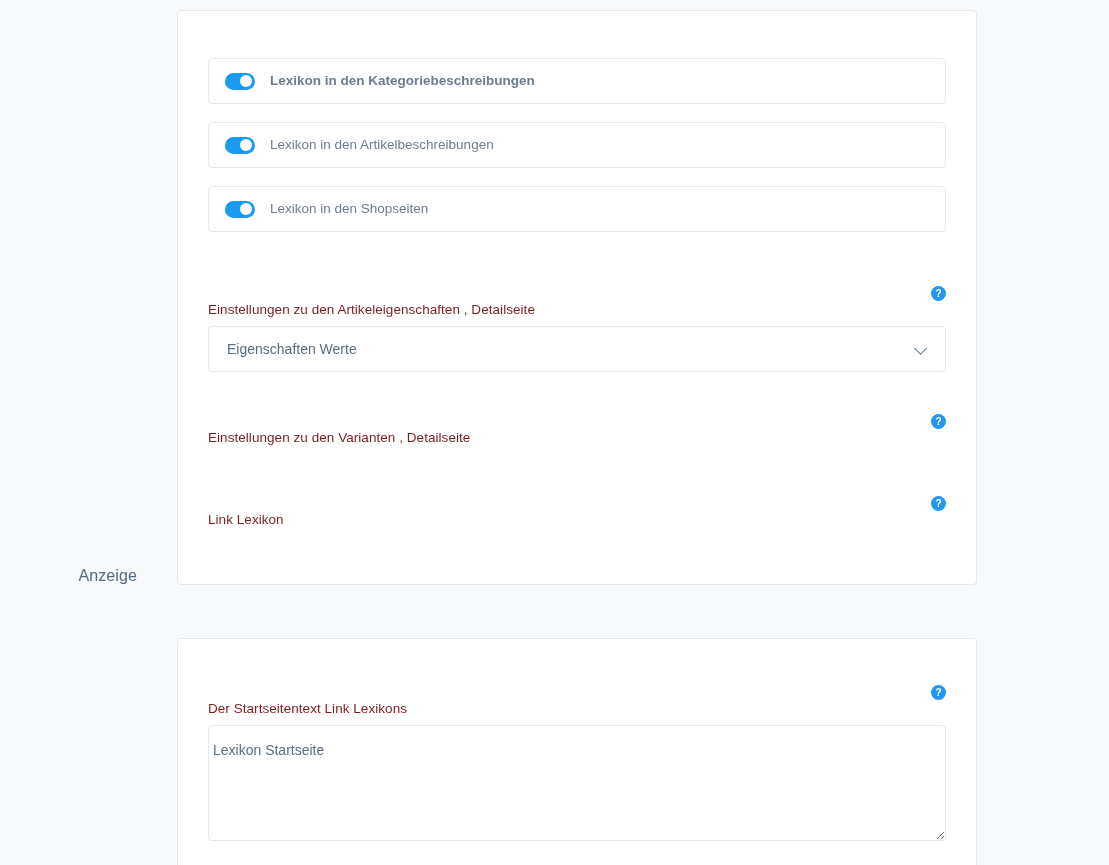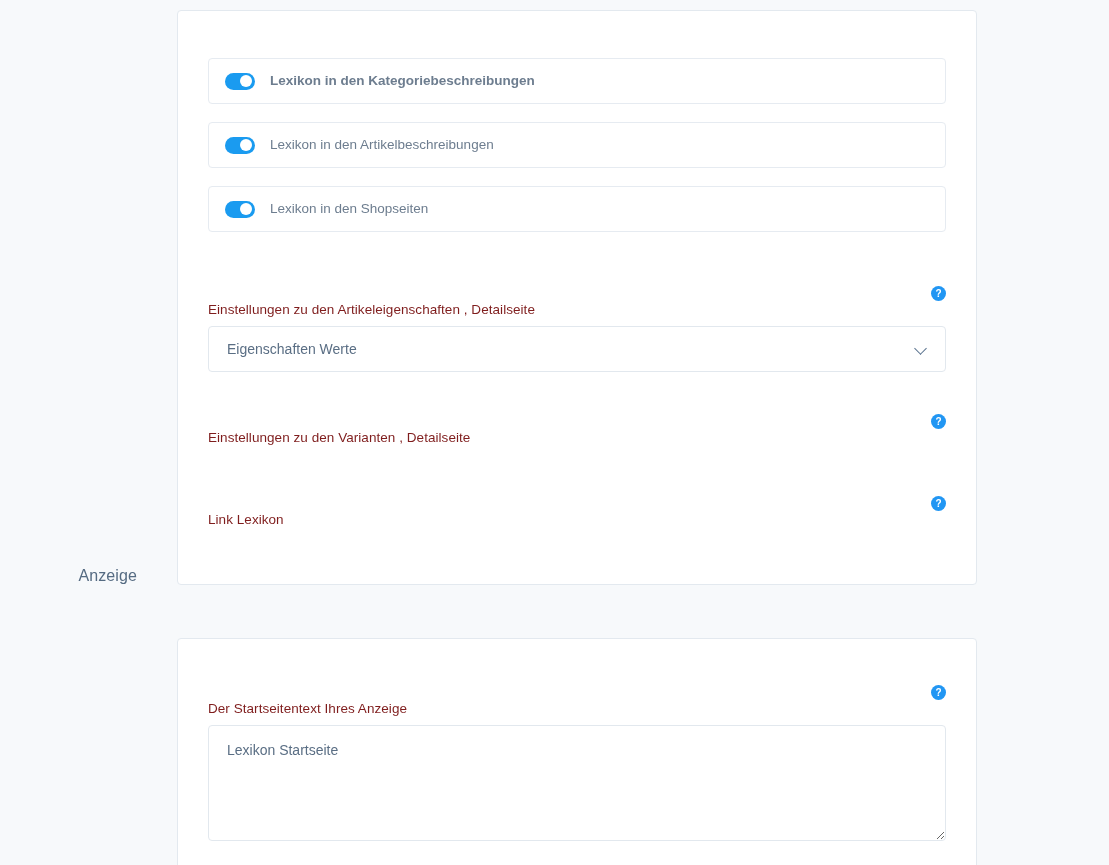--- a/index.html
+++ b/index.html
@@ -153,21 +153,21 @@
   .gap-20 { height: 20px; }
   .gap-26 { height: 26px; }
 
   textarea.ta {
     display: block;
     width: 100%;
     height: 116px;
     border: 1px solid #e2e8ee;
     border-radius: 4px;
     background: #ffffff;
-    padding: 16px 18px;
+    padding: 16px 4px;
     font-size: 14px;
     color: #5a6e84;
     font-family: "Liberation Sans", sans-serif;
     resize: vertical;
     outline: none;
   }
 
   .bottom-label {
     margin: 0 30px;
     font-size: 13.5px;
@@ -245,21 +245,21 @@
   <div class="section" style="top:638px;">
 
     <div class="section-label">Detailseite</div>
 
     <div class="section-card" style="height:250px;">
 
       <div style="height:30px;"></div>
 
       <div class="field">
         <div class="field-head">
-          <span class="field-label">Der Startseitentext Ihres Anzeige</span>
+          <span class="field-label">Der Startseitentext Link Lexikons</span>
           <span class="help-icon">?</span>
         </div>
         <textarea class="ta" placeholder="" style="">Lexikon Startseite</textarea>
       </div>
 
       <div style="height:28px;"></div>
 
 
     </div>
   </div>

